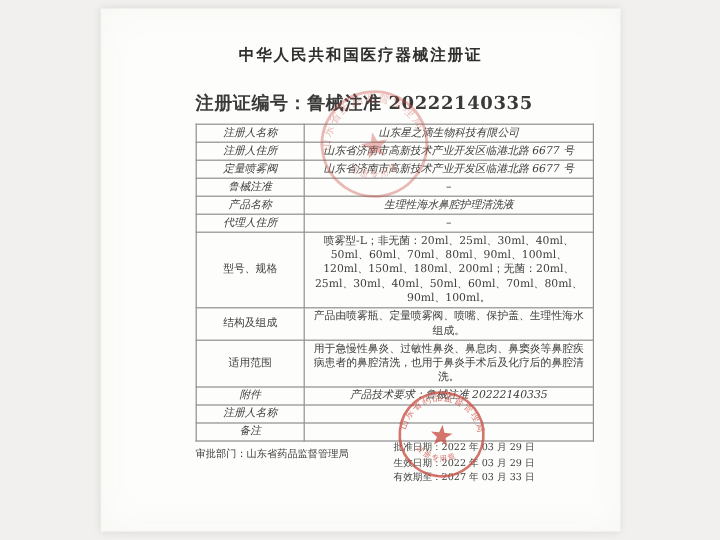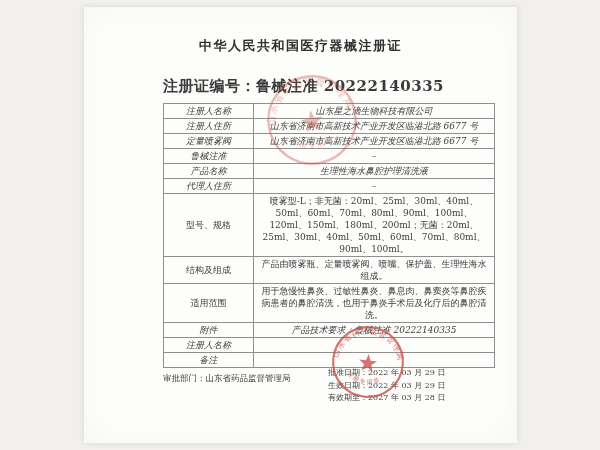--- a/index.html
+++ b/index.html
@@ -113,21 +113,21 @@
           <td class="val"></td>
         </tr>
       </tbody>
     </table>
 
     <div class="footer">
       <div class="dept">审批部门：山东省药品监督管理局</div>
       <div class="dates">
         <div>批准日期：2022 年 03 月 29 日</div>
         <div>生效日期：2022 年 03 月 29 日</div>
-        <div>有效期至：2027 年 03 月 28 日</div>
+        <div>有效期至：2027 年 03 月 33 日</div>
       </div>
     </div>
 
     <div class="stamp stamp-top">
       <svg viewBox="0 0 110 110">
         <circle cx="55" cy="55" r="48" fill="none" stroke="#c94f46" stroke-width="2.6"></circle>
         <path id="arcT1" d="M 13 58 A 42 42 0 1 1 97 58" fill="none"></path>
         <text fill="#c94f46" font-size="10.5" letter-spacing="1.5">
           <textPath href="#arcT1" startOffset="4">山东省药品监督管理局</textPath>
         </text>

